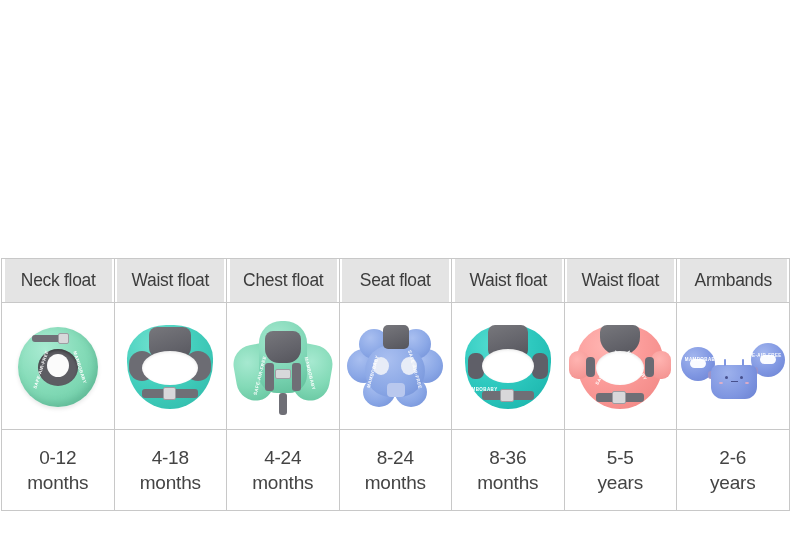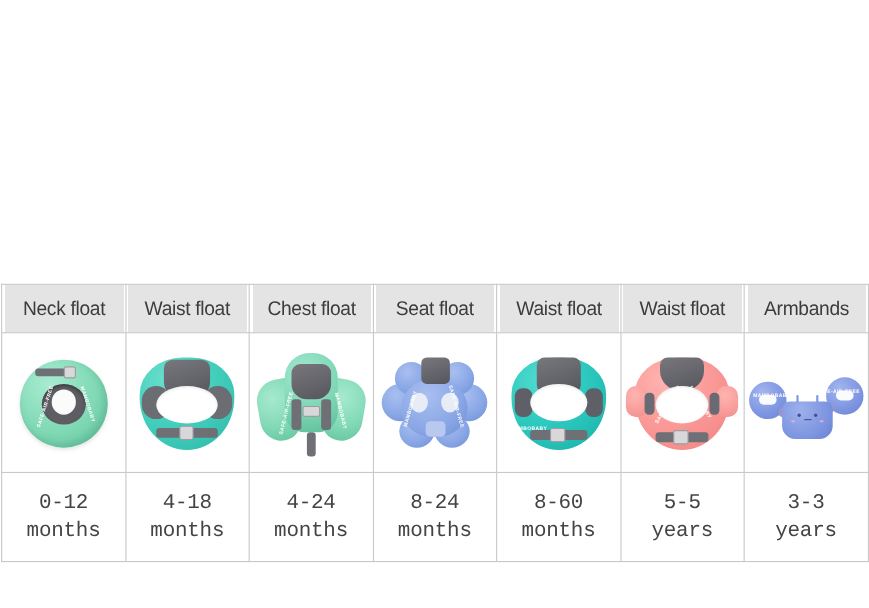--- a/index.html
+++ b/index.html
@@ -60,21 +60,20 @@
     height:127px;
     background:#ffffff;
   }
   .row-age td{
     height:81px;
     background:#ffffff;
     font-size:19px;
     line-height:25px;
     color:#444444;
     letter-spacing:-0.2px;
-    font-family:Liberation Mono, monospace;
   }
   .age-val{ display:block; }
   .age-unit{ display:block; }
 
   
   .art{
     position:relative;
     width:104px; height:118px;
     margin:0 auto;
   }
@@ -392,28 +391,28 @@
         </td>
         <td>
           <span class="age-val">4-24</span>
           <span class="age-unit">months</span>
         </td>
         <td>
           <span class="age-val">8-24</span>
           <span class="age-unit">months</span>
         </td>
         <td>
-          <span class="age-val">8-60</span>
+          <span class="age-val">8-36</span>
           <span class="age-unit">months</span>
         </td>
         <td>
           <span class="age-val">5-5</span>
           <span class="age-unit">years</span>
         </td>
         <td>
-          <span class="age-val">3-3</span>
+          <span class="age-val">2-6</span>
           <span class="age-unit">years</span>
         </td>
       </tr>
     </tbody>
   </table>
 
 </div>
 
 </body></html>

